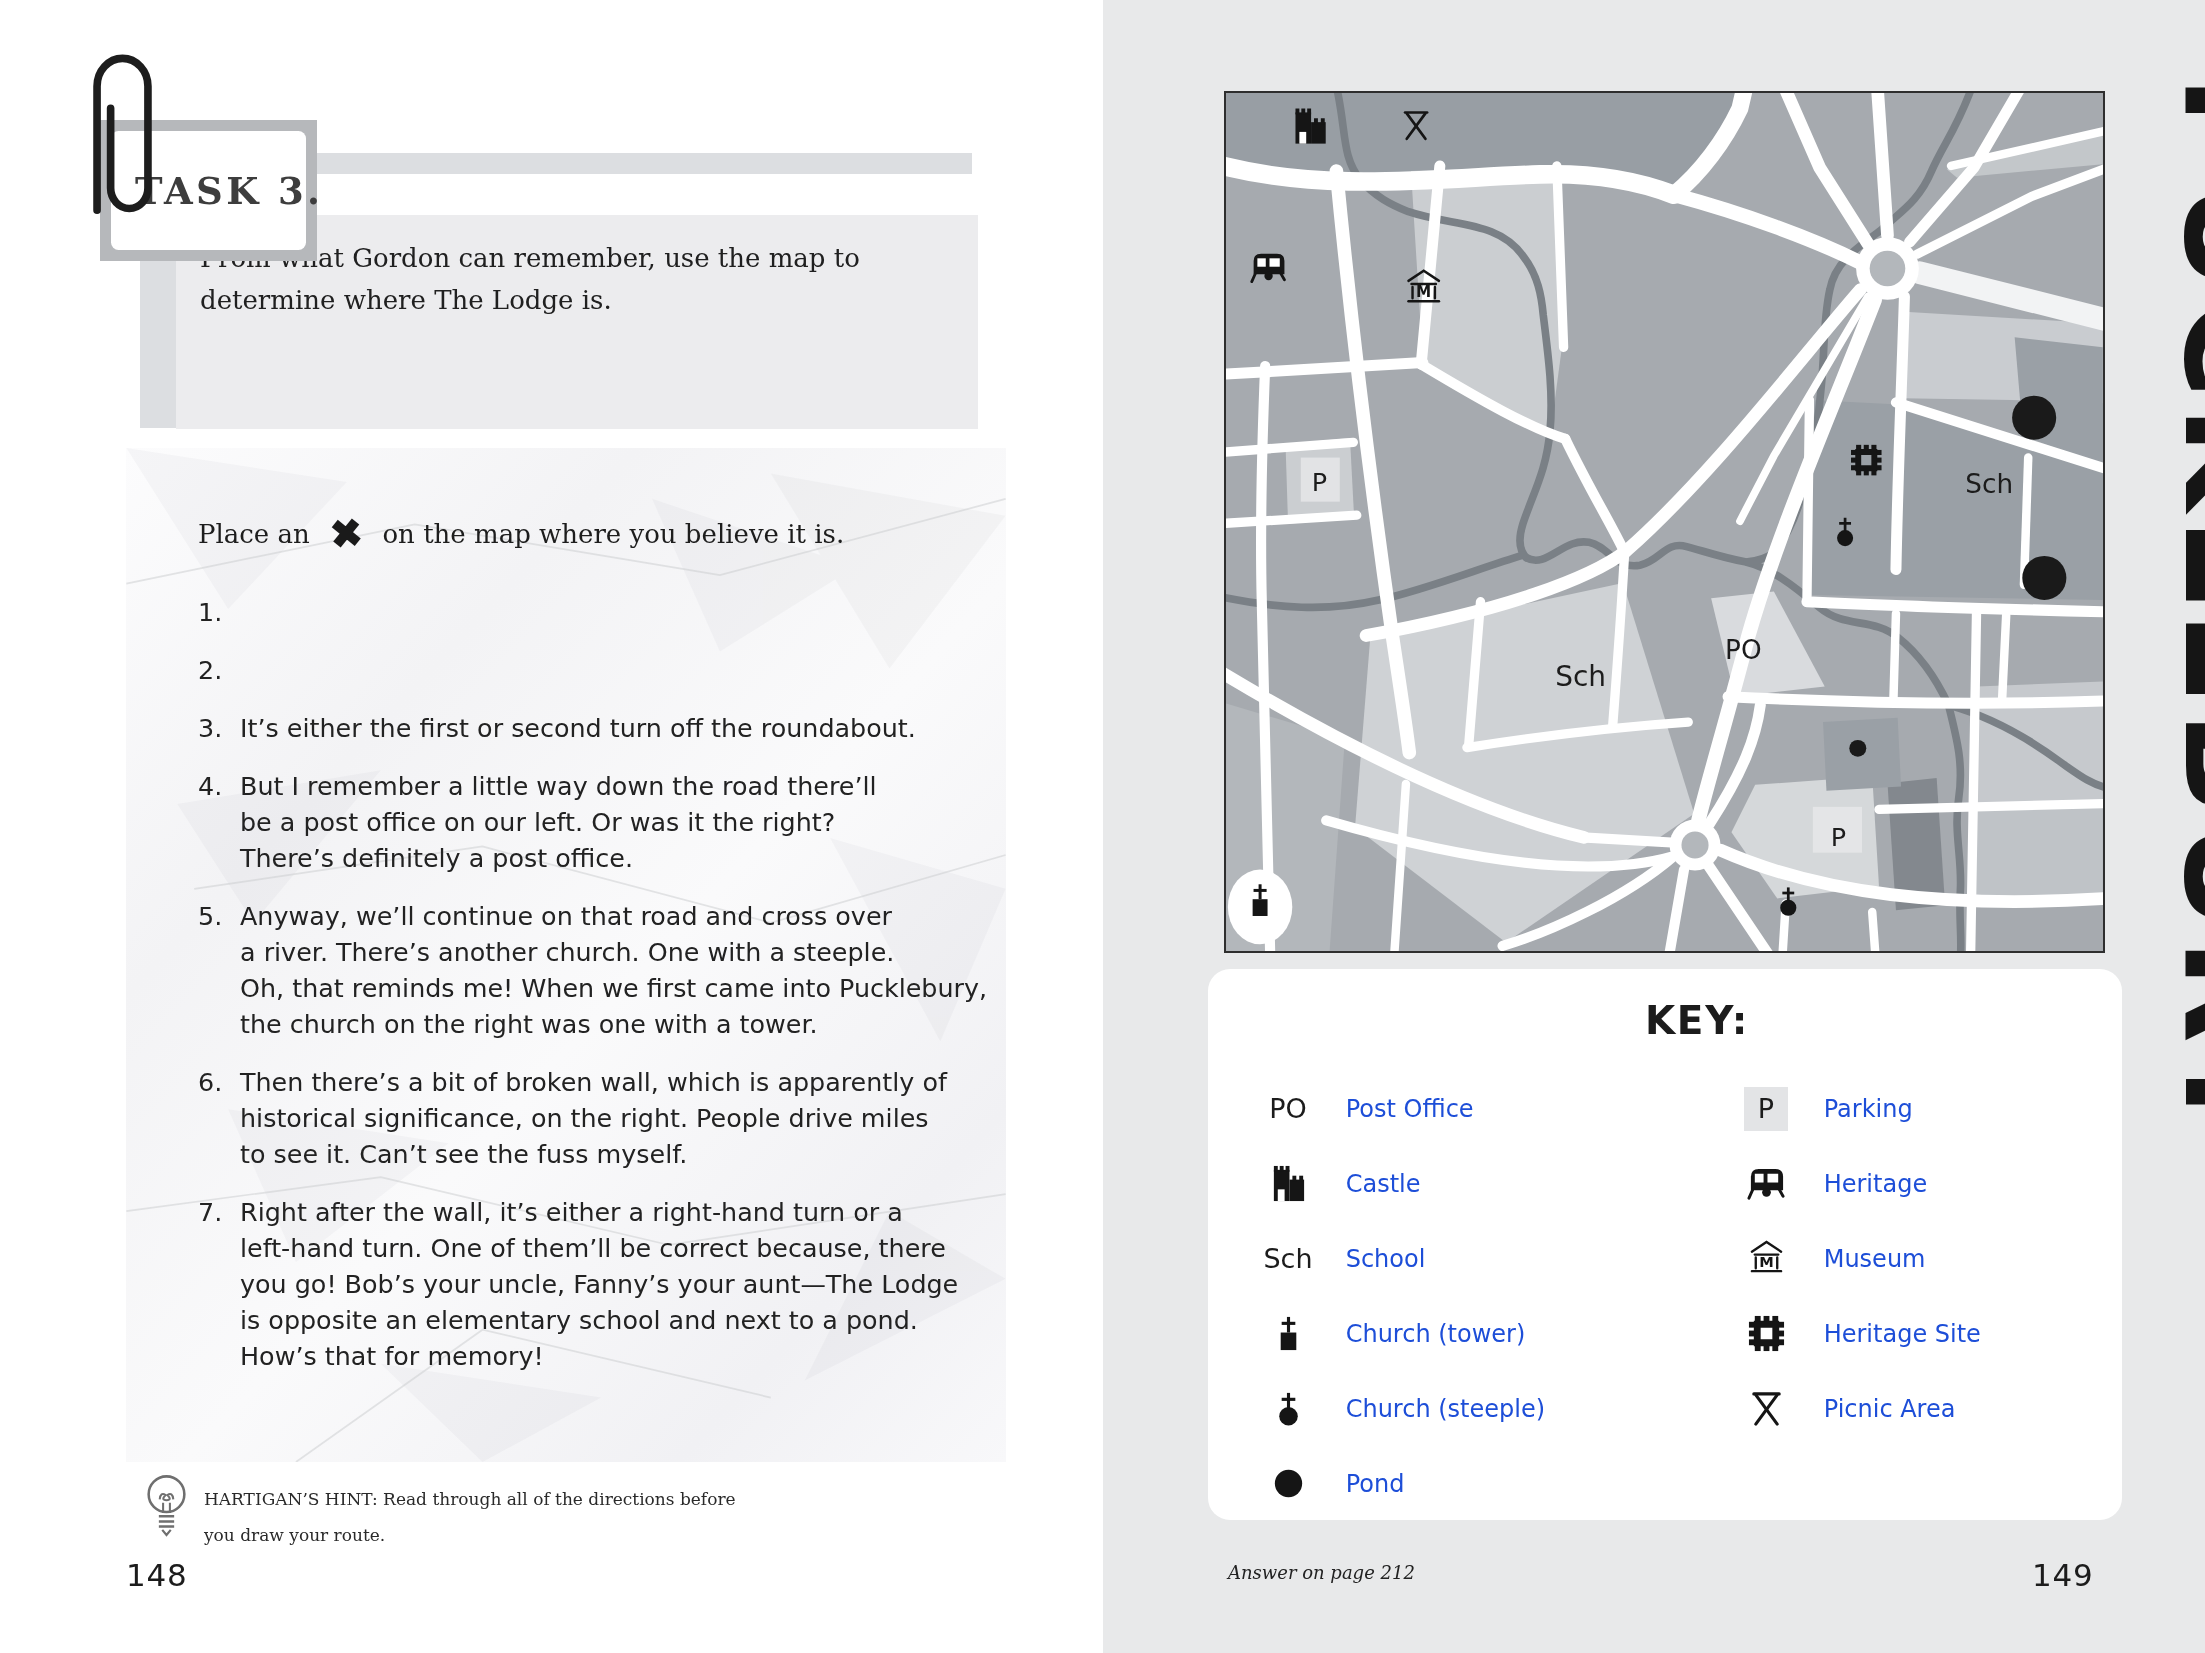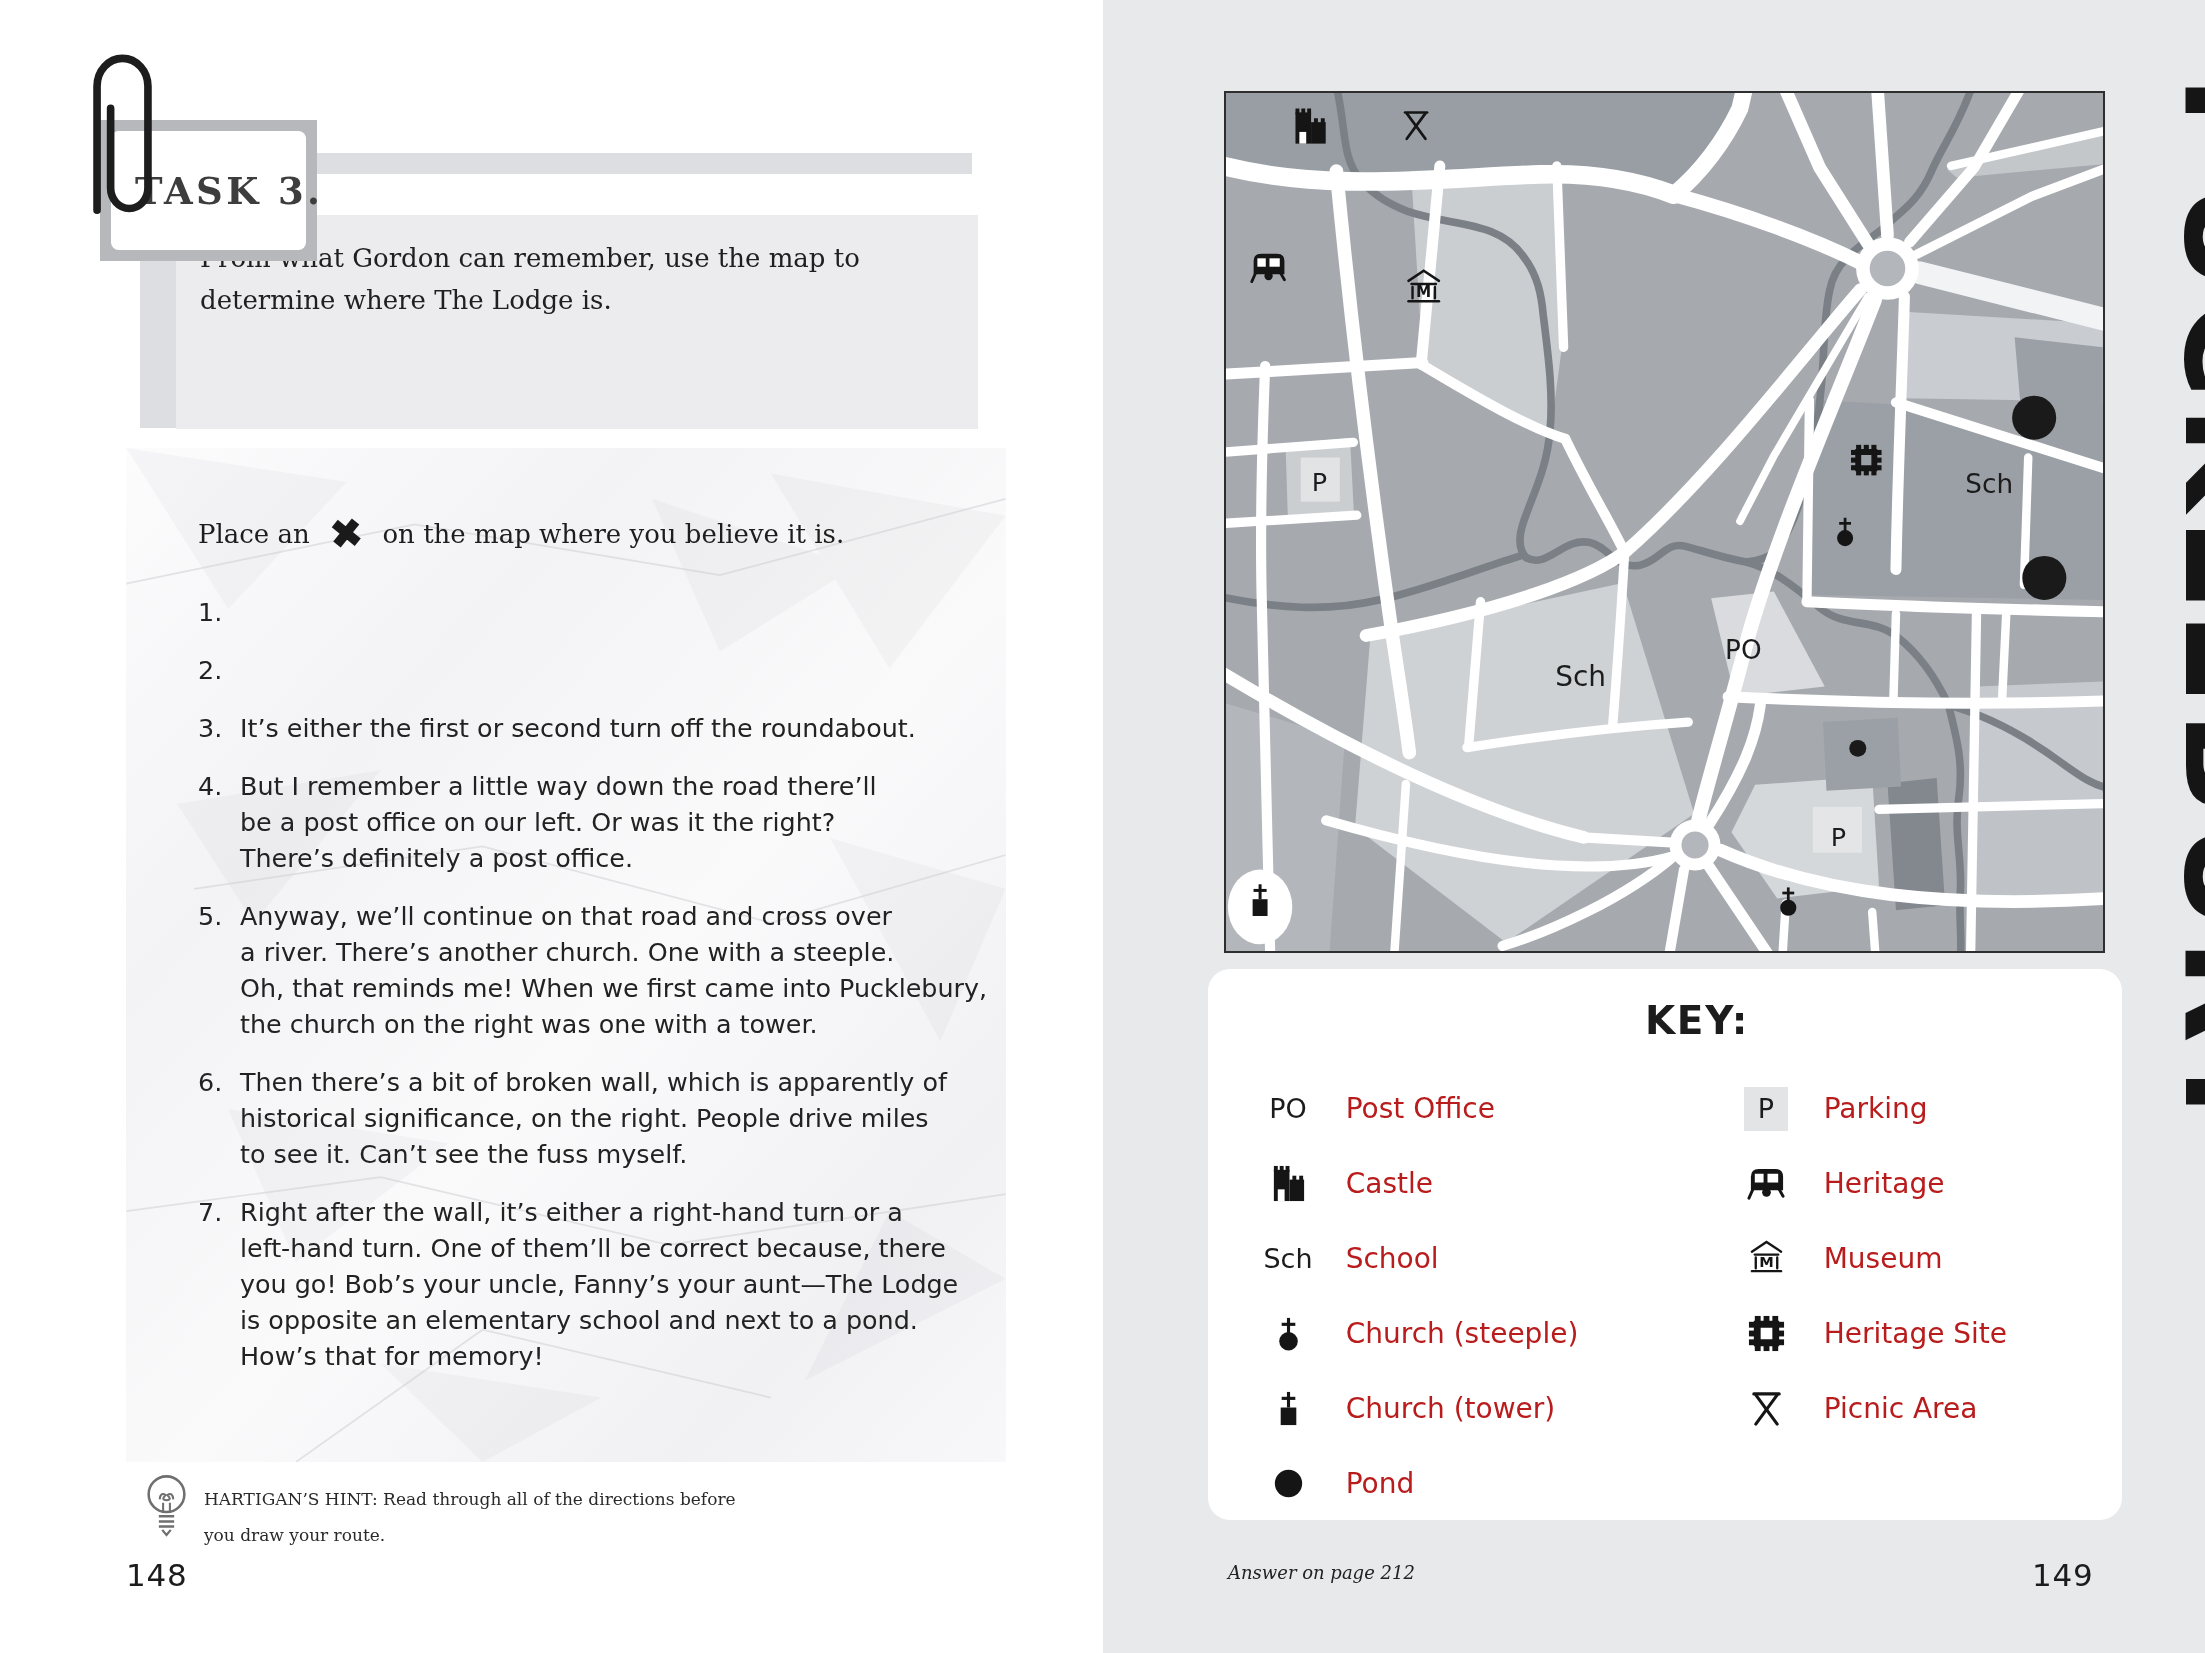--- a/index.html
+++ b/index.html
@@ -33,21 +33,21 @@
   #key-panel{left:1208px;top:969px;width:914px;height:551px;background:#ffffff;border-radius:22px;}
   #key-title{left:0;top:29px;width:914px;text-align:center;font-size:39px;font-weight:700;letter-spacing:1.7px;color:#1c1c1c;position:absolute;margin-left:32px;}
   .key-col{position:absolute;top:102px;display:flex;flex-direction:column;}
   #key-col-left{left:41px;}
   #key-col-right{left:519px;}
   .key-row{height:75px;display:flex;align-items:center;}
   .key-sym{width:78px;flex:0 0 78px;display:flex;justify-content:center;align-items:center;}
   .ksym-text{font-size:27px;color:#1c1c1c;}
   .ksym-p{background:#e3e4e6;width:44px;height:44px;display:flex;align-items:center;justify-content:center;font-size:27px;color:#1c1c1c;}
   .ksym-icon{width:39px;height:39px;}
-  .key-label{font-size:28px;color:#b91c1c;margin-left:18.7px;white-space:nowrap;}
+  .key-label{font-size:24px;color:#1d4ed8;margin-left:18.7px;white-space:nowrap;}
   #answer-note{left:1228px;top:1562px;font-family:"DejaVu Serif",serif;font-style:italic;font-size:18px;color:#222;}
   #page-num-right{left:2032px;top:1557px;}
   #edge-text{left:2158px;top:75px;width:149px;height:1204px;writing-mode:vertical-rl;font-weight:700;font-size:136px;line-height:149px;letter-spacing:6.8px;color:#151515;white-space:nowrap;}
   .maplabel{font-family:"DejaVu Sans",sans-serif;fill:#1c1c1c;}
 </style>
 </head>
 <body>
 
 <div id="stage">
 
@@ -358,32 +358,32 @@
       </div>
       <div class="key-row">
         <span class="key-sym">
             <span class="ksym-text">Sch</span>
           </span>
         <span class="key-label">School</span>
       </div>
       <div class="key-row">
         <span class="key-sym">
             <svg class="ksym-icon" viewBox="0 0 40 40">
+              <use href="#sym-church-tower"></use>
+            </svg>
+          </span>
+        <span class="key-label">Church (tower)</span>
+      </div>
+      <div class="key-row">
+        <span class="key-sym">
+            <svg class="ksym-icon" viewBox="0 0 40 40">
               <use href="#sym-church-steeple"></use>
             </svg>
           </span>
         <span class="key-label">Church (steeple)</span>
-      </div>
-      <div class="key-row">
-        <span class="key-sym">
-            <svg class="ksym-icon" viewBox="0 0 40 40">
-              <use href="#sym-church-tower"></use>
-            </svg>
-          </span>
-        <span class="key-label">Church (tower)</span>
       </div>
       <div class="key-row">
         <span class="key-sym">
             <svg class="ksym-icon" viewBox="0 0 40 40">
               <use href="#sym-pond"></use>
             </svg>
           </span>
         <span class="key-label">Pond</span>
       </div>
     </div>

